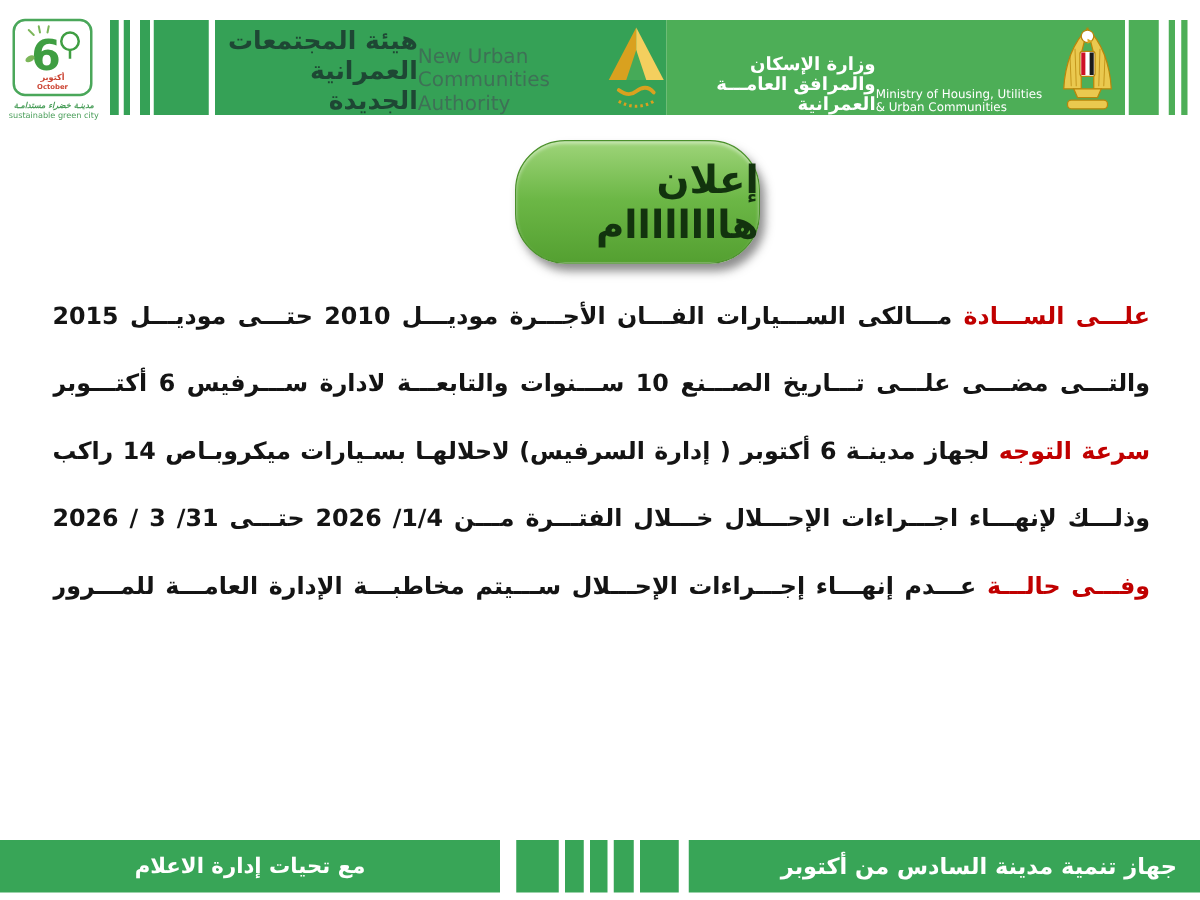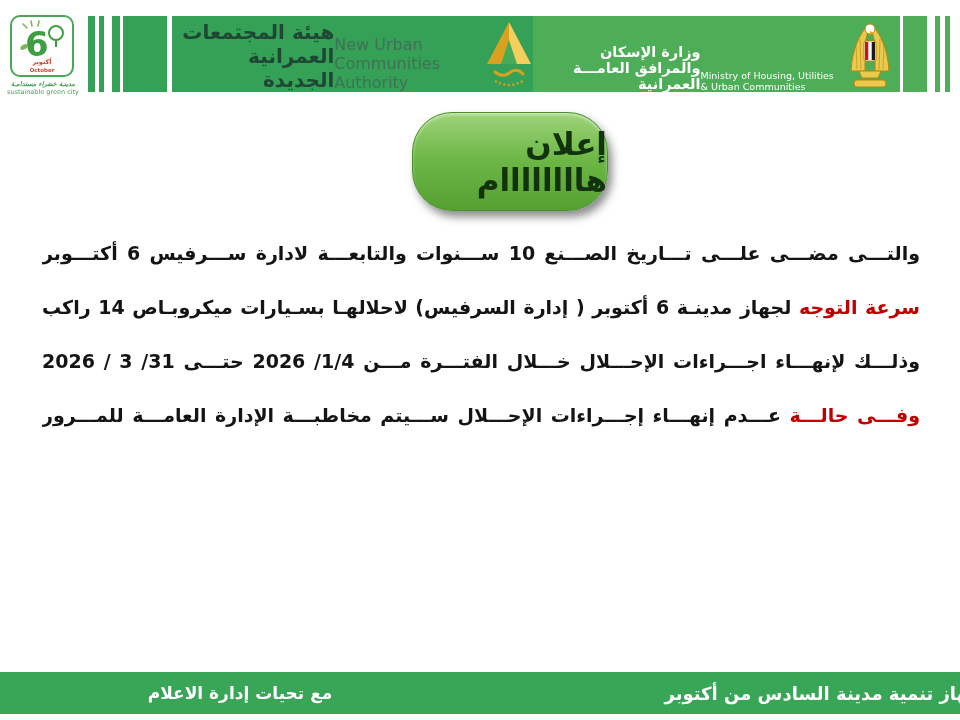--- a/index.html
+++ b/index.html
@@ -45,21 +45,21 @@
   .badge span{font-size:31px;font-weight:bold;color:#12330e;direction:rtl;
               font-family:"DejaVu Sans",sans-serif;}
 
   
   .announcement-body{position:absolute;left:42px;right:40px;top:226px;direction:rtl;}
   .body-line{height:54px;line-height:54px;font-size:19px;font-weight:bold;color:#141414;
              text-align:justify;text-align-last:justify;overflow:hidden;}
   .seg.red{color:#c00000;}
 
   
-  .fbar{position:absolute;top:672px;height:42px;background:#38a557;padding-left:40px;}
+  .fbar{position:absolute;top:672px;height:42px;background:#38a557;}
   .footer-label{display:flex;align-items:center;justify-content:center;color:#ffffff;
                 font-weight:bold;direction:rtl;}
   .footer-left{left:0;width:400px;font-size:17px;}
   .footer-right{left:551px;width:464px;font-size:18px;}
 </style>
 </head>
 <body>
 
 <div class="page">
 
@@ -131,20 +131,21 @@
     <div class="hbar stripe-light" style="left:903px;width:24px;"></div>
     <div class="hbar stripe-light" style="left:935px;width:5px;"></div>
     <div class="hbar stripe-light" style="left:945px;width:5px;"></div>
   </div>
 
   <div class="badge">
     <span>إعلان هاااااااام</span>
   </div>
 
   <div class="announcement-body">
+      <div class="body-line"><span class="seg red">علـــى الســـادة</span><span class="seg"> مـــالكى الســـيارات الفـــان الأجـــرة موديـــل 2010 حتـــى موديـــل 2015</span></div>
       <div class="body-line"><span class="seg">والتـــى مضـــى علـــى تـــاريخ الصـــنع 10 ســـنوات والتابعـــة لادارة ســـرفيس 6 أكتـــوبر</span></div>
       <div class="body-line"><span class="seg red">سرعة التوجه</span><span class="seg"> لجهاز مدينـة 6 أكتوبر ( إدارة السرفيس) لاحلالهـا بسـيارات ميكروبـاص 14 راكب للعمل داخل المدينـة</span></div>
       <div class="body-line"><span class="seg">وذلـــك لإنهـــاء اجـــراءات الإحـــلال خـــلال الفتـــرة مـــن ‪2026 /1/4‬ حتـــى ‪2026 / 3 /31‬</span></div>
       <div class="body-line"><span class="seg red">وفـــى حالـــة</span><span class="seg"> عـــدم إنهـــاء إجـــراءات الإحـــلال ســـيتم مخاطبـــة الإدارة العامـــة للمـــرور لإلغـــاء التـــرخيص</span></div>
     </div>
 
   <div class="fbar footer-label footer-left">
     <span>مع تحيات إدارة الاعلام</span>
   </div>
   <div class="fbar" style="left:413px;width:34px;"></div>

